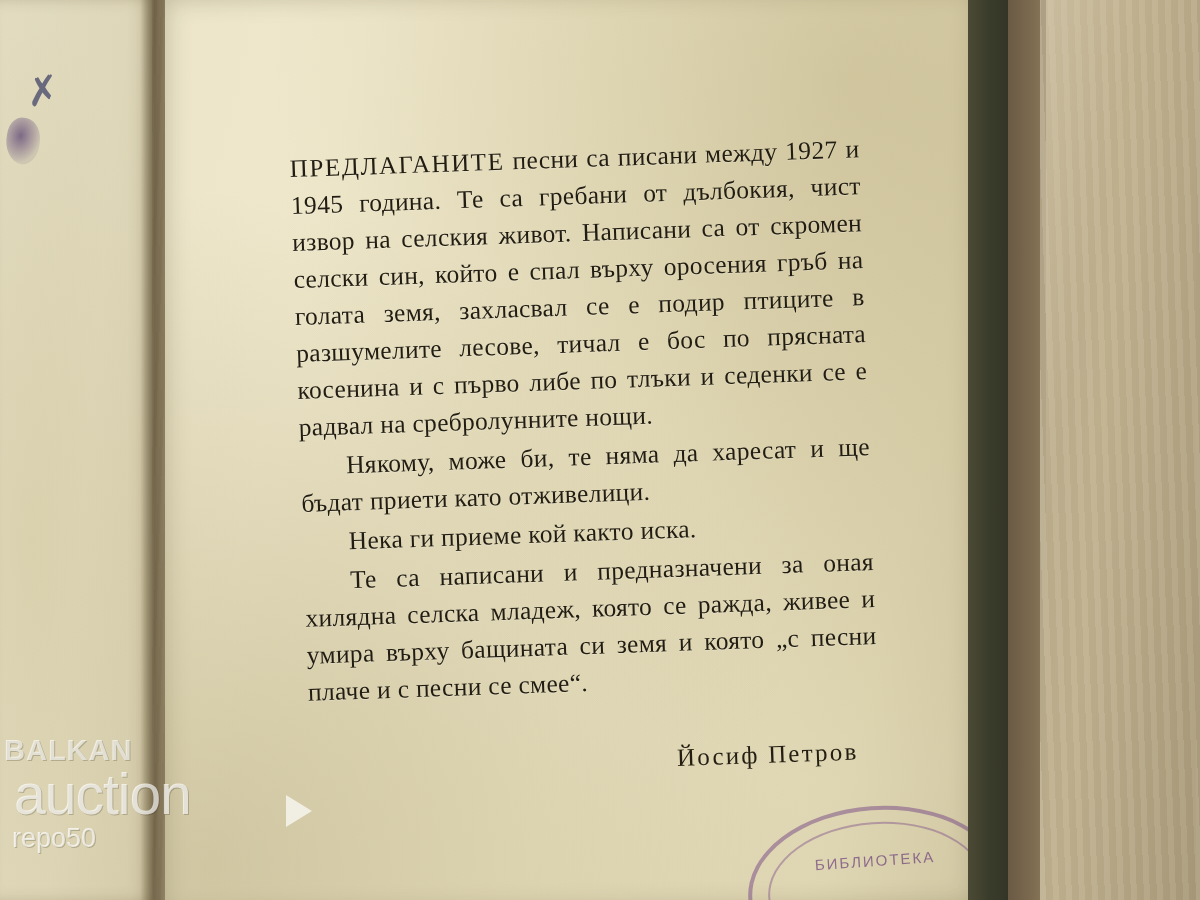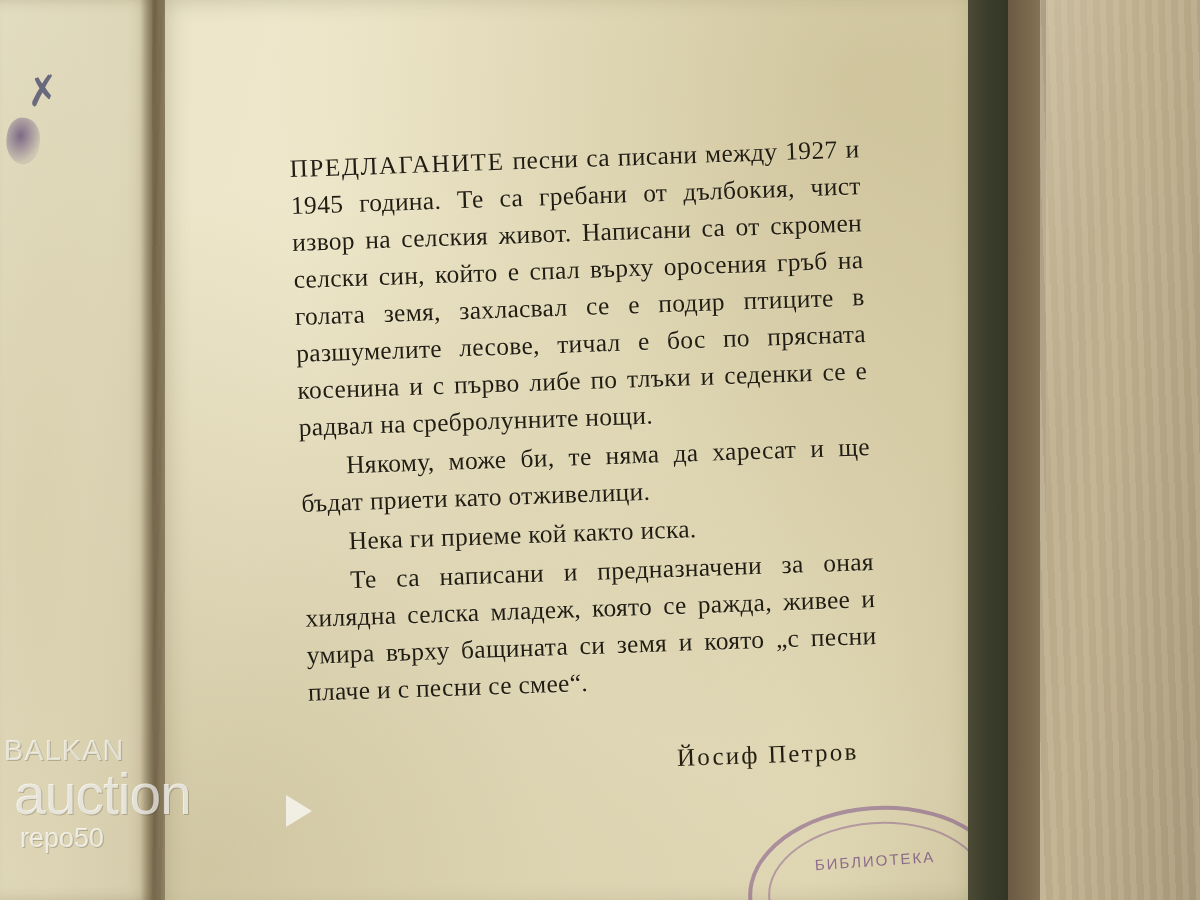--- a/index.html
+++ b/index.html
@@ -193,21 +193,21 @@
   .watermark {
     position: absolute;
     left: 0px; top: 735px;
     width: 330px;
     color: rgba(255,255,255,0.62);
     font-family: "Liberation Sans", sans-serif;
     user-select: none;
   }
   .wm-top {
     font-size: 29px;
-    font-weight: normal;
+    font-weight: bold;
     letter-spacing: 1px;
     line-height: 30px;
     padding-left: 4px;
     text-shadow: 1px 1px 0 rgba(60,50,30,0.25);
   }
   .wm-main {
     font-size: 57px;
     line-height: 58px;
     letter-spacing: -1px;
     padding-left: 14px;
@@ -218,21 +218,21 @@
     position: absolute;
     left: 286px; top: 60px;
     width: 0; height: 0;
     border-left: 26px solid rgba(255,255,255,0.68);
     border-top: 16px solid transparent;
     border-bottom: 16px solid transparent;
   }
   .wm-sub {
     font-size: 27px;
     line-height: 30px;
-    padding-left: 20px;
+    padding-left: 12px;
     color: rgba(255,255,255,0.70);
     text-shadow: 1px 1px 0 rgba(60,50,30,0.25);
   }
 </style>
 </head>
 <body>
 
 <div id="page">
 
   <div class="backdrop"></div>

